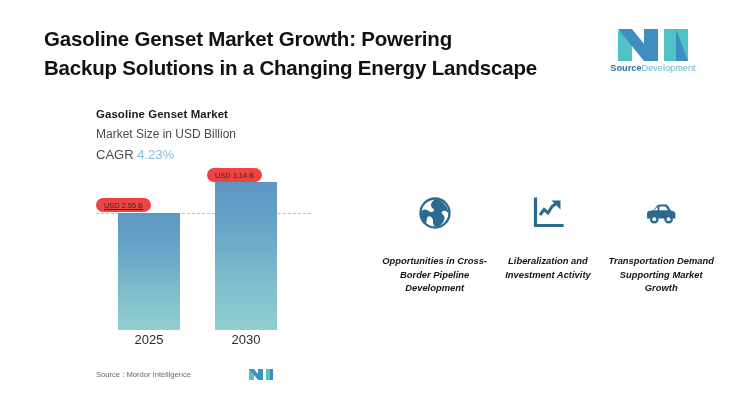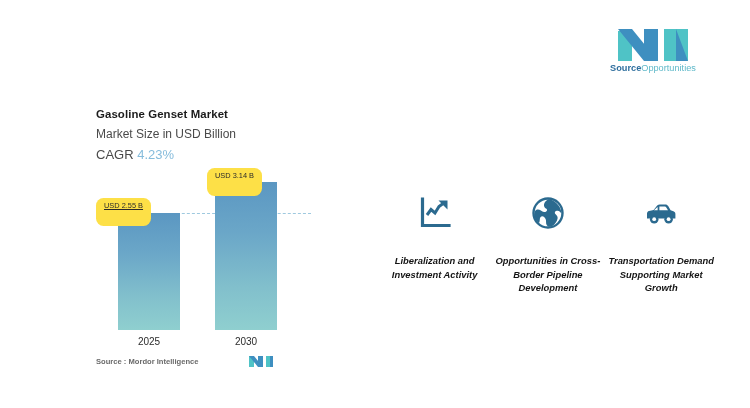--- a/index.html
+++ b/index.html
@@ -46,37 +46,37 @@
     position:absolute;left:0;top:48px;width:215px;height:0;
     border-top:1px dashed #9fc9df;
   }
   .bar{
     position:absolute;bottom:15px;width:62px;
     background:linear-gradient(180deg,#5b97c2 0%,#6ba7c8 35%,#82c0cc 72%,#8fcfcf 100%);
   }
   .bar-2025{left:22px;height:117px;}
   .bar-2030{left:119px;height:148px;}
   .barlabel{
-    position:absolute;height:28px;line-height:15px;
-    background:#fde047;border-radius:7.5px;
+    position:absolute;height:14px;line-height:15px;
+    background:#ef4444;border-radius:7.5px;
     font-size:7.4px;color:#2a2a2a;text-align:center;
     padding:0 8px;white-space:nowrap;
   }
   .bl-2025{left:0;top:33px;text-decoration:underline;}
   .bl-2030{left:111px;top:3px;}
   .xtick{
     position:absolute;bottom:-2px;width:62px;text-align:center;
-    font-size:10px;color:#2b2b2b;
+    font-size:13px;color:#2b2b2b;
   }
   .xt-2025{left:22px;}
   .xt-2030{left:119px;}
 
   .source{
-    position:absolute;left:96px;top:355px;width:215px;height:14px;
-    font-size:7.6px;color:#6a6a6a;font-weight:bold;
+    position:absolute;left:96px;top:368px;width:215px;height:14px;
+    font-size:7.6px;color:#6a6a6a;
   }
   .source .stxt{position:absolute;left:0;top:2px;white-space:nowrap;}
   .source .smark{position:absolute;left:152px;top:0;width:26px;height:12px;}
 
   
   .trends{position:absolute;left:378px;top:136px;width:340px;height:220px;}
   .trends-h{
     width:340px;text-align:center;
     font-size:14.5px;font-weight:bold;color:#111111;letter-spacing:-.1px;
   }
@@ -88,35 +88,39 @@
     font-size:9.4px;font-weight:bold;font-style:italic;
     line-height:1.45;color:#141414;
   }
 </style>
 </head>
 <body>
 
 <div class="page">
 
   <div class="header">
+    <div class="title">
+      <span class="ln">Gasoline Genset Market Growth: Powering</span>
+      <span class="ln">Backup Solutions in a Changing Energy Landscape</span>
+    </div>
 
     <div class="logo">
       <div class="logo-mark">
         <svg viewBox="0 0 78 34" width="78" height="34" aria-hidden="true">
           <polygon points="4,34 4,4 18,4 18,34" fill="#4fc3c6"></polygon>
           <polygon points="4,2 18,2 44,34 30,34" fill="#3e8fc0"></polygon>
           <polygon points="30,2 44,2 44,34 30,34" fill="#3e8fc0"></polygon>
           <polygon points="50,2 62,2 62,34 50,34" fill="#4fc3c6"></polygon>
           <polygon points="62,2 74,2 74,34 62,34" fill="#3e8fc0"></polygon>
           <polygon points="50,2 62,2 74,18 74,34" fill="#4fc3c6" opacity="0.0"></polygon>
           <polygon points="62,2 74,2 74,34" fill="#4fc3c6"></polygon>
         </svg>
       </div>
       <div class="logo-word">
-        <span class="b">Source</span><span class="l">Opportunities</span>
+        <span class="b">Source</span><span class="l">Development</span>
       </div>
     </div>
   </div>
 
   <div class="chart-block">
     <div class="ch-title">Gasoline Genset Market</div>
     <div class="ch-sub">Market Size in USD Billion</div>
     <div class="ch-cagr">
       <span>CAGR</span>
       <span class="val">4.23%</span>
@@ -145,44 +149,44 @@
         <polygon points="10,1 15,1 15,12 10,12" fill="#3e8fc0"></polygon>
         <polygon points="18,1 22,1 22,12 18,12" fill="#4fc3c6"></polygon>
         <polygon points="22,1 25,1 25,12 22,12" fill="#3e8fc0"></polygon>
       </svg>
     </span>
   </div>
 
   <div class="trends">
 
     <div class="tgrid">
-
-      <div class="tcol">
-        <span class="ticon">
-          <svg viewBox="0 0 34 34" width="34" height="34" aria-hidden="true">
-            <path d="M4.5 3 L4.5 29.5 L31 29.5" fill="none" stroke="#2b6a8f" stroke-width="3.2" stroke-linecap="square"></path>
-            <polyline points="9,19 13,13.5 17,17 21,10.5 26.5,6.5" fill="none" stroke="#2b6a8f" stroke-width="3" stroke-linejoin="miter" stroke-linecap="butt"></polyline>
-            <polygon points="20.5,4.5 29.5,4.5 29.5,13.5" fill="#2b6a8f"></polygon>
-          </svg>
-        </span>
-        <div class="tlabel">Liberalization and Investment Activity</div>
-      </div>
 
       <div class="tcol">
         <span class="ticon">
           <svg viewBox="0 0 34 34" width="34" height="34" aria-hidden="true">
             <circle cx="17" cy="17" r="14.5" fill="none" stroke="#2b6a8f" stroke-width="2.4"></circle>
             <path d="M17 3.2 C11.5 7 12.5 11 15 12.5 C17.6 14 15 16.5 13 16 C10.5 15.4 8.6 13 6.2 13.6
                      C4.4 14 3.4 16 3.2 18 C3 21.5 5 25 8 27.3 C9.4 24.6 8.2 22.4 9.6 21 C11.4 19.2 13.6 21 14.6 23
                      C15.6 25 14.4 27.6 16 29.6 C17.2 31 19.4 31.2 21 30.2 C24 28.4 26 25.4 26.6 22.4
                      C27 20.4 25.6 19.4 24.4 18 C23 16.4 24.6 14.6 26.6 14.8 C28.4 15 29.6 16.4 30.6 17.6
                      C30.2 11.4 25.6 5.6 19.6 3.6 Z" fill="#2b6a8f"></path>
           </svg>
         </span>
         <div class="tlabel">Opportunities in Cross-Border Pipeline Development</div>
+      </div>
+
+      <div class="tcol">
+        <span class="ticon">
+          <svg viewBox="0 0 34 34" width="34" height="34" aria-hidden="true">
+            <path d="M4.5 3 L4.5 29.5 L31 29.5" fill="none" stroke="#2b6a8f" stroke-width="3.2" stroke-linecap="square"></path>
+            <polyline points="9,19 13,13.5 17,17 21,10.5 26.5,6.5" fill="none" stroke="#2b6a8f" stroke-width="3" stroke-linejoin="miter" stroke-linecap="butt"></polyline>
+            <polygon points="20.5,4.5 29.5,4.5 29.5,13.5" fill="#2b6a8f"></polygon>
+          </svg>
+        </span>
+        <div class="tlabel">Liberalization and Investment Activity</div>
       </div>
 
       <div class="tcol">
         <span class="ticon">
           <svg viewBox="0 0 34 34" width="34" height="34" aria-hidden="true">
             <path d="M3 22.5 L3 17.6 C3 16.4 3.8 15.4 5 15.1 L9.6 14 L13.2 9.6
                      C13.9 8.8 14.8 8.4 15.8 8.4 L21.4 8.4 C22.6 8.4 23.6 9 24.2 10
                      L26.6 14.2 L29.4 15.2 C30.6 15.6 31.4 16.7 31.4 18 L31.4 22.5 Z" fill="#2b6a8f"></path>
             <path d="M15.4 10.6 L20.8 10.6 C21.5 10.6 22 11 22.3 11.5 L24 14.3 L15.4 14.3 Z" fill="#ffffff"></path>
             <path d="M13.6 10.9 L13.6 14.3 L9.9 14.3 Z" fill="#ffffff"></path>

